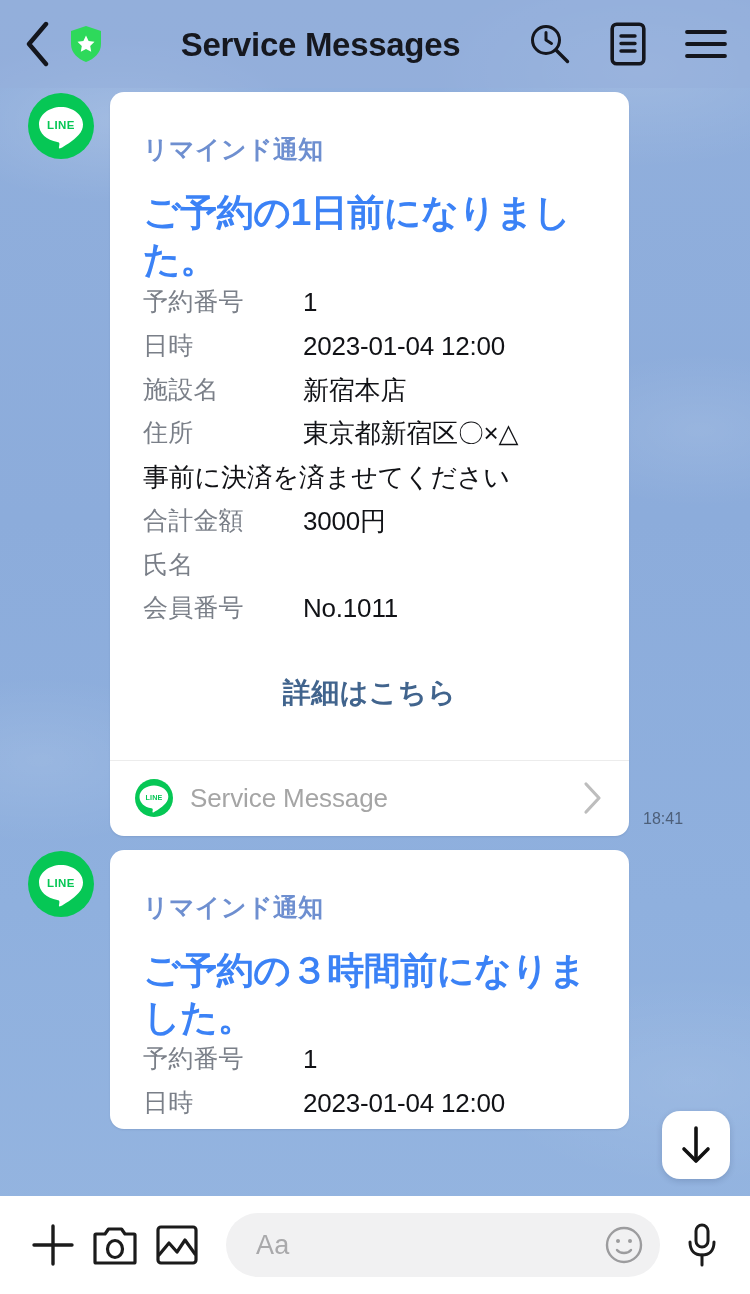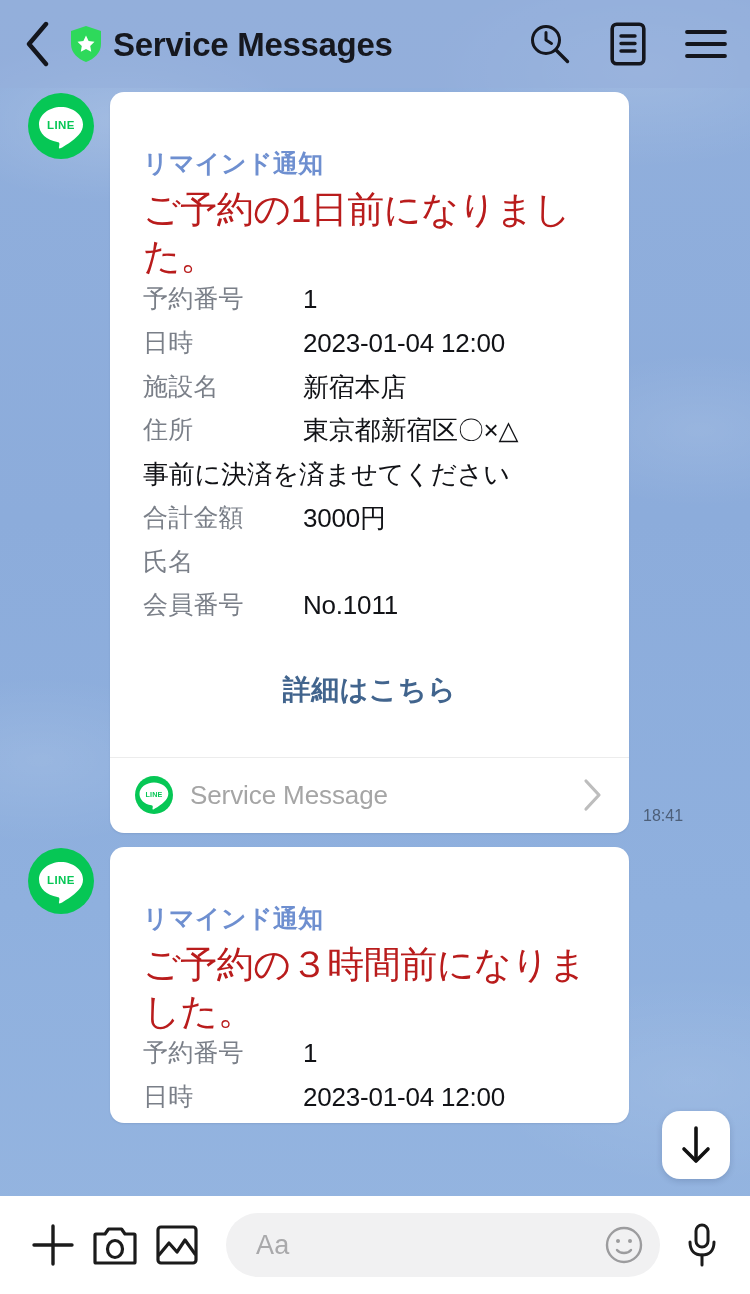--- a/index.html
+++ b/index.html
@@ -33,20 +33,21 @@
   .header {
     position: absolute;
     top: 0; left: 0;
     width: 750px;
     height: 88px;
     display: flex;
     align-items: center;
     padding: 0 22px 0 24px;
     background: rgba(150,175,218,0.55);
     z-index: 20;
+    text-align: center;
   }
   .back-btn {
     width: 44px; height: 50px;
     display: flex; align-items: center; justify-content: flex-start;
     flex: 0 0 auto;
   }
   .shield {
     width: 36px; height: 40px;
     flex: 0 0 auto;
     margin-right: 9px;
@@ -103,28 +104,27 @@
     box-shadow: 0 1px 2px rgba(20,40,80,0.10);
   }
   .card-body { padding: 42px 33px 0 33px; }
 
   .kicker {
     font-size: 25px;
     font-weight: 700;
     color: #6E8FD0;
     letter-spacing: 0.4px;
     line-height: 1.2;
-    margin-top: 14px;
   }
   .headline {
     font-size: 37px;
-    font-weight: 400;
-    color: #b91c1c;
+    font-weight: 700;
+    color: #3b82f6;
     line-height: 1.28;
-    margin-top: 8px;
+    margin-top: 25px;
     letter-spacing: -0.5px;
   }
 
   .details { }
   .drow {
     display: flex;
     align-items: flex-start;
     margin-bottom: 7px;
   }
   .dlabel {

